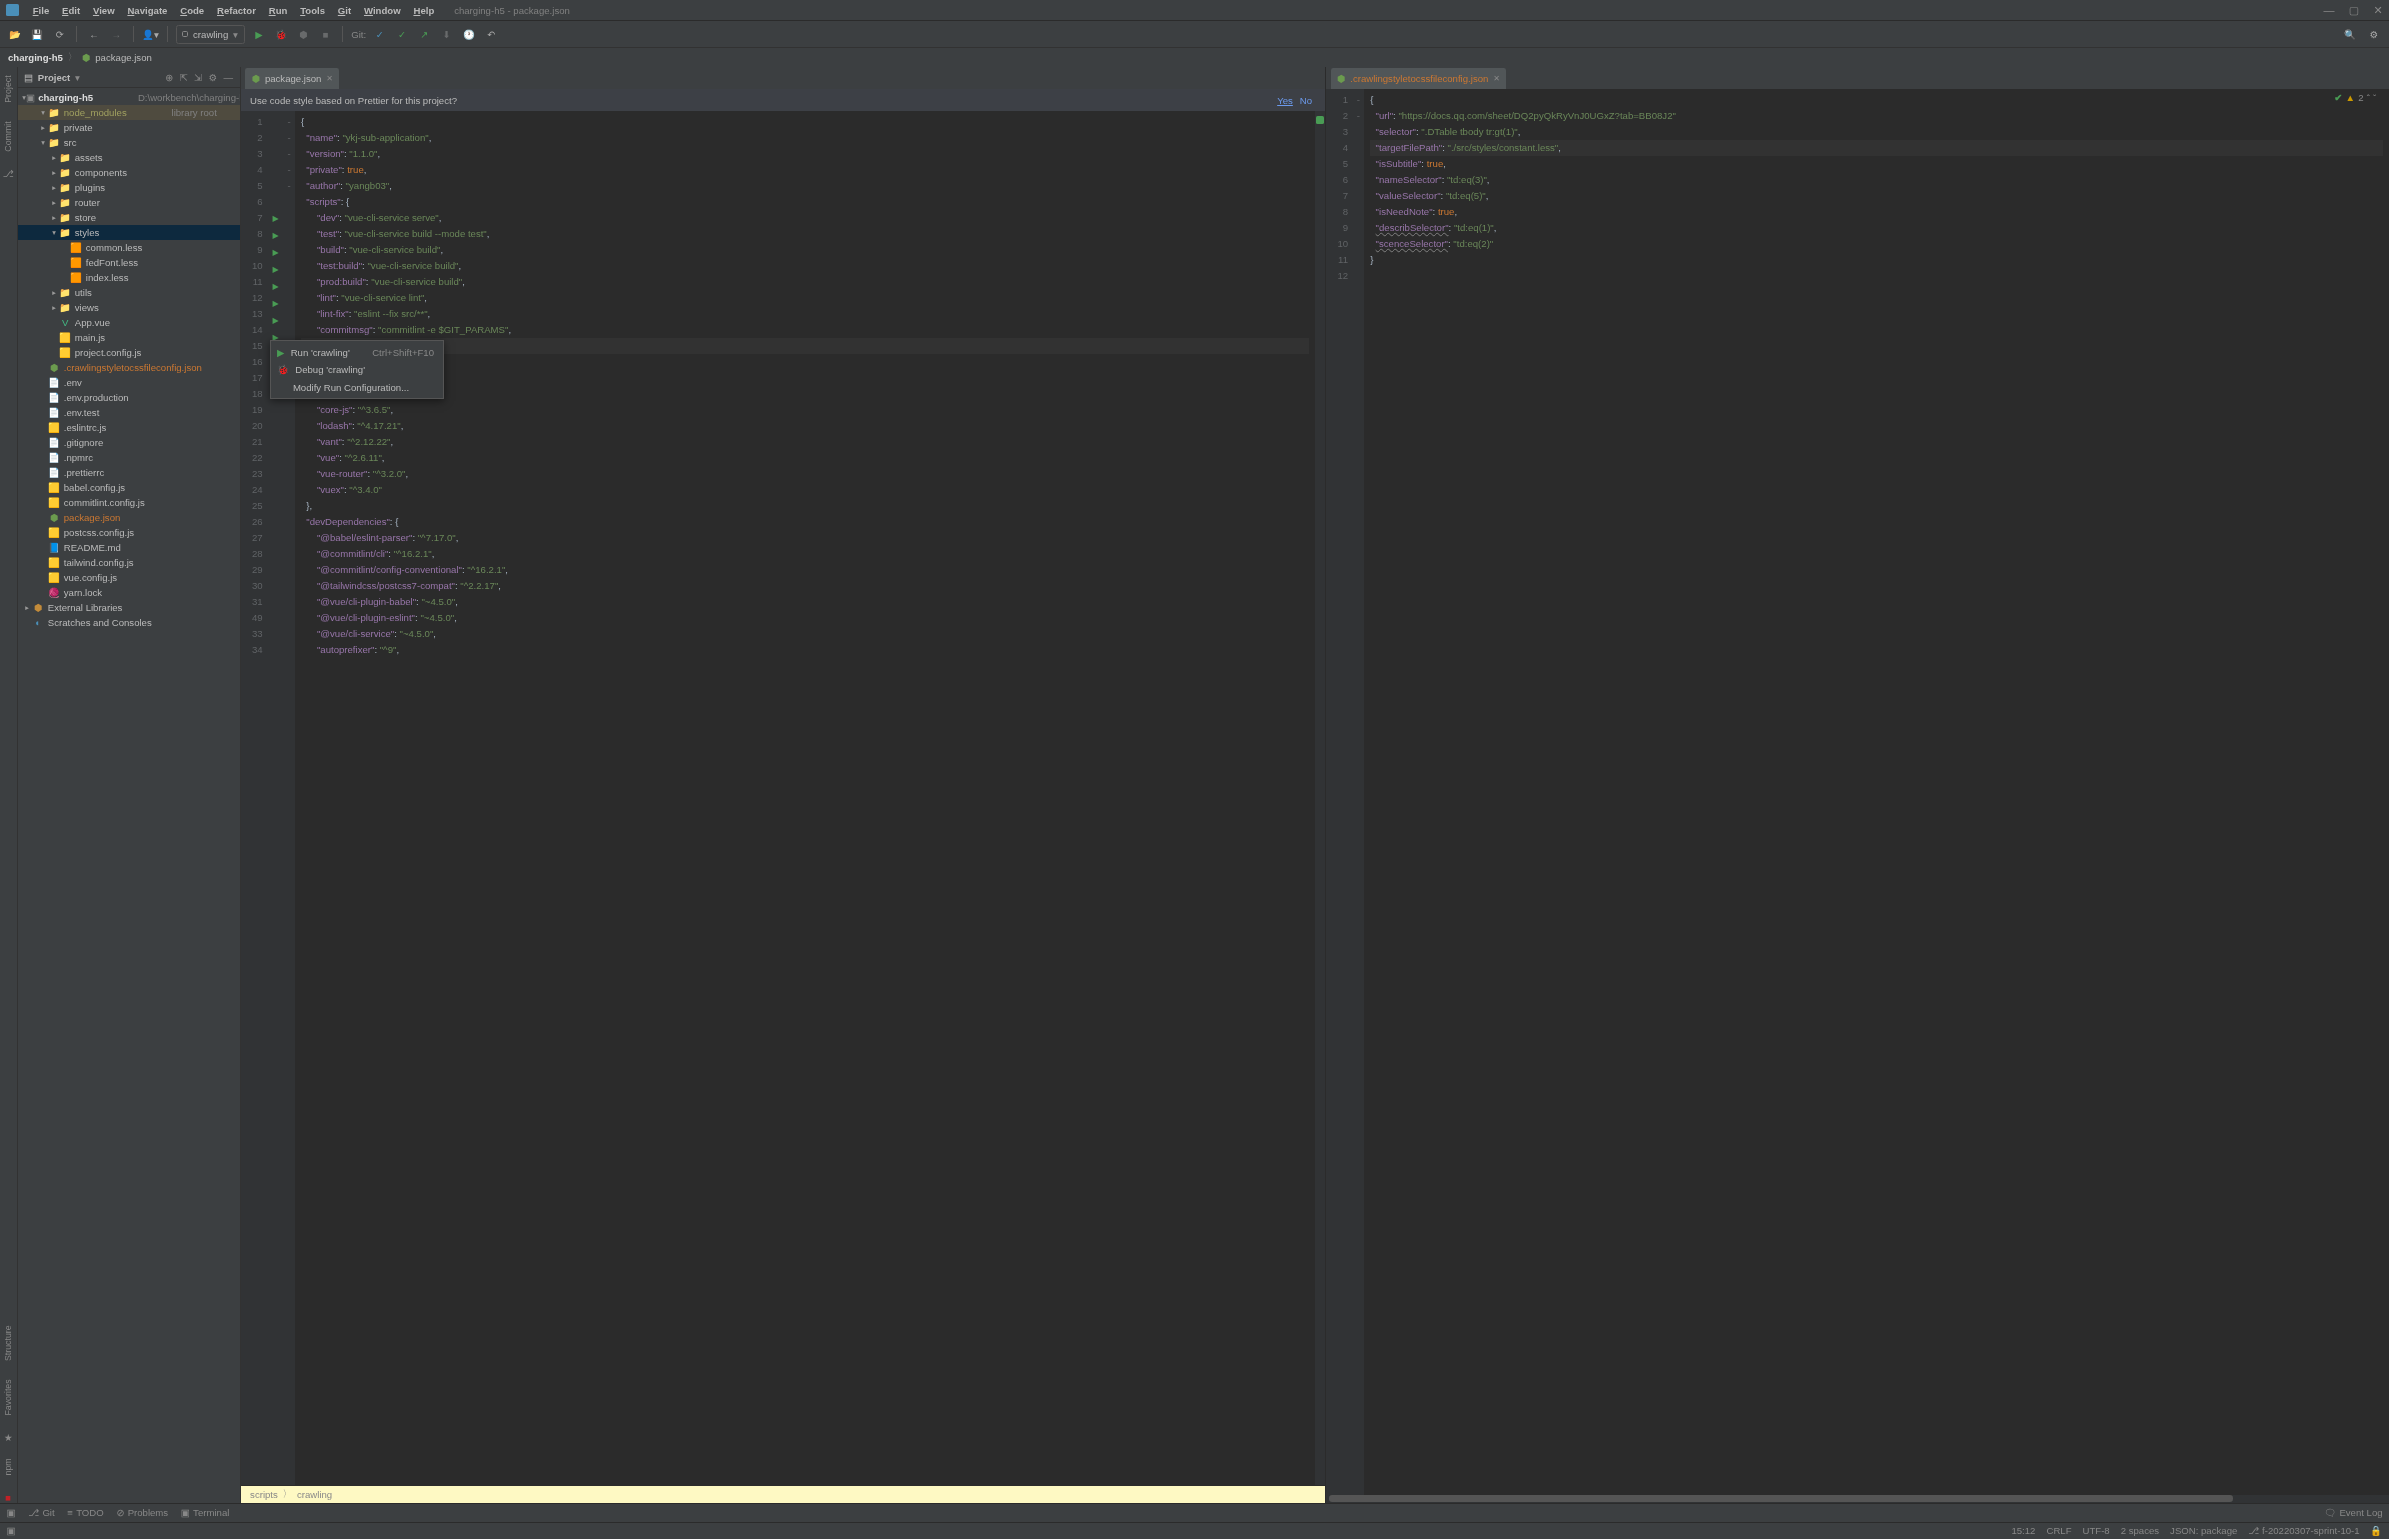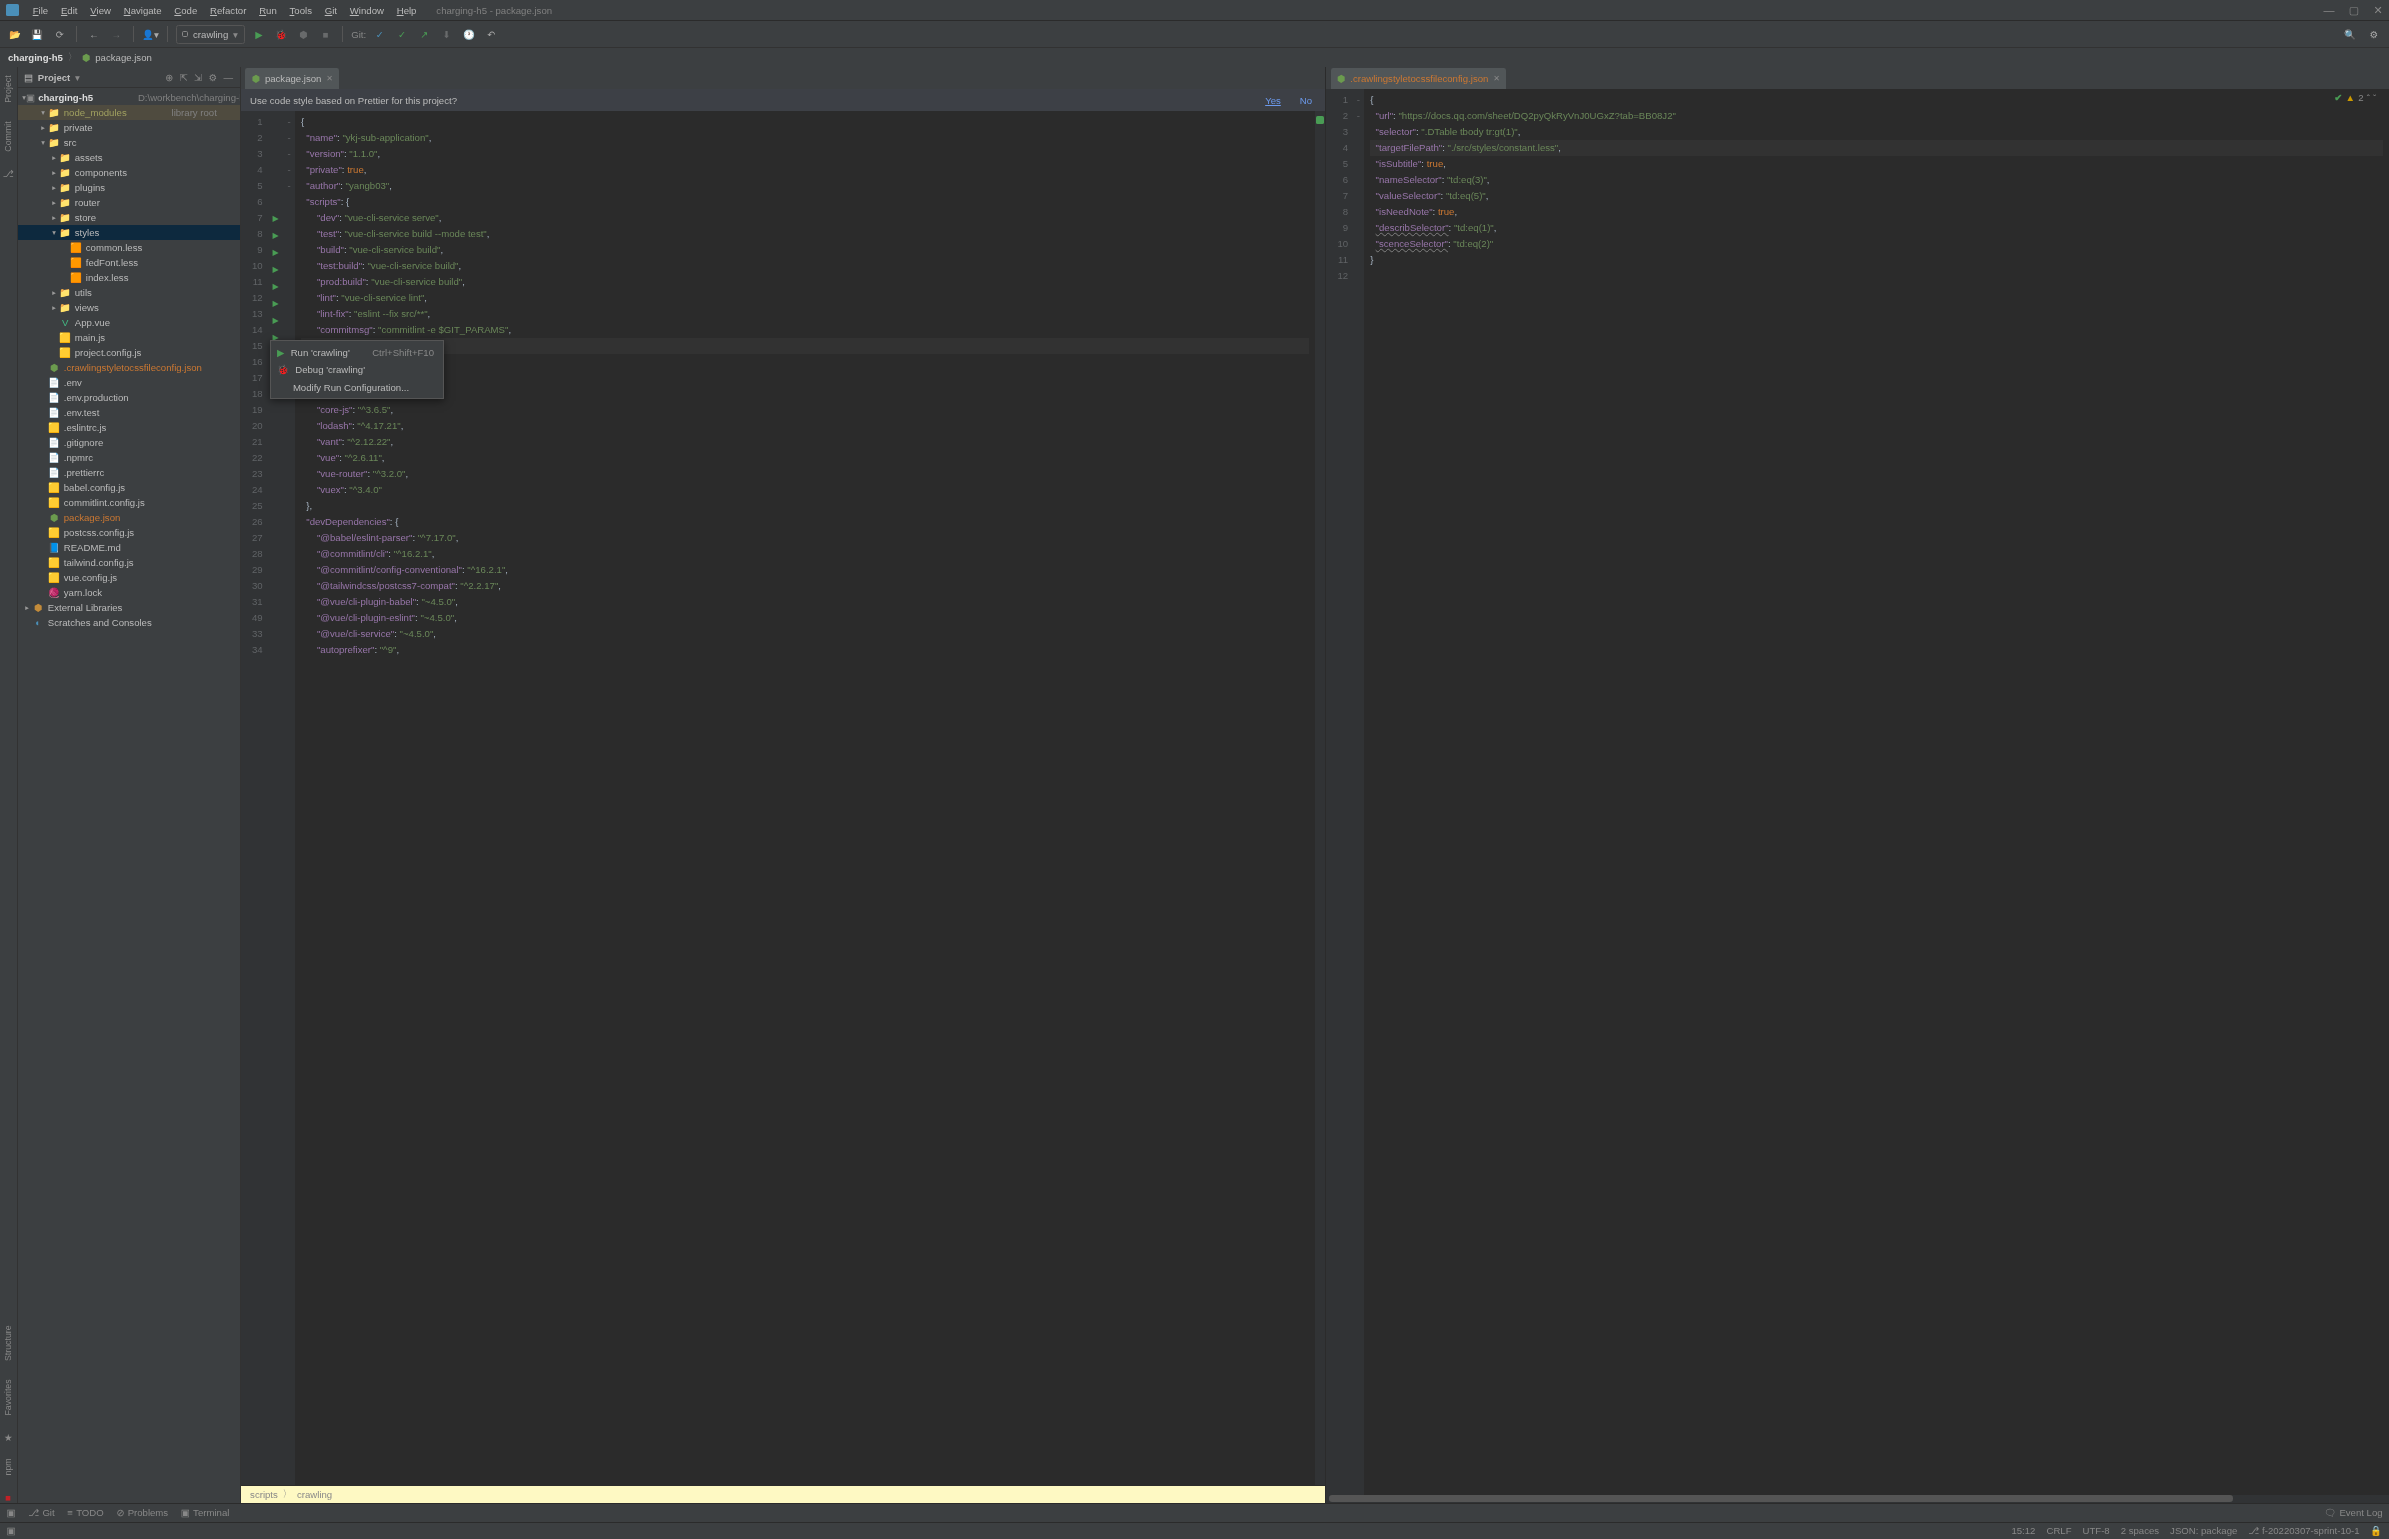--- a/index.html
+++ b/index.html
@@ -1,20 +1,20 @@
 <!DOCTYPE html>
 <html><head>
 <meta charset="utf-8">
 <style>
 * { margin: 0; padding: 0; box-sizing: border-box; font-family: "Segoe UI", Arial, sans-serif; font-size: 9.6px; }
 body { background: #3c3f41; color: #bbbbbb; overflow: hidden; height: 100vh; display: flex; flex-direction: column; }
 .titlebar { height: 21px; background: #3c3f41; display: flex; align-items: center; padding: 0 6.4px; border-bottom: 0.8px solid #2b2b2b; }
 .titlebar .app-icon { width: 12.7px; height: 12.7px; background: #4a8fb8; border-radius: 1.6px; margin-right: 8px; }
 .menu { display: flex; gap: 1.6px; color: #bbbbbb; }
-.menu span { padding: 2.4px 5.6px; cursor: pointer; border-radius: 2.4px; }
+.menu span { padding: 2.4px 5.6px; cursor: pointer; border-radius: 2.4px; font-weight: bold; }
 .menu span u { text-decoration: underline; }
 .win-title { margin-left: 14.3px; color: #808080; }
 .win-controls { margin-left: auto; display: flex; gap: 14.3px; color: #888; }
 .win-controls span { cursor: pointer; font-size: 11px; }
 
 .toolbar { height: 27px; background: #3c3f41; display: flex; align-items: center; padding: 0 6.4px; gap: 4.8px; border-bottom: 0.8px solid #323232; }
 .tool-btn { width: 17.5px; height: 17.5px; display: inline-flex; align-items: center; justify-content: center; color: #aaa; cursor: pointer; border-radius: 2.4px; }
 .tool-sep { width: 0.8px; height: 16px; background: #555; margin: 0 3.2px; }
 .run-config { display: flex; align-items: center; background: #3c3f41; border: 0.8px solid #555; border-radius: 2.4px; height: 19px; padding: 0 6.4px 0 4.8px; gap: 4.8px; cursor: pointer; }
 .run-config .dot { width: 6.4px; height: 6.4px; border: 0.8px solid #888; border-radius: 1.6px; }
@@ -52,21 +52,21 @@
 .editor-col.left { flex: 1.02; }
 .editor-col.right { flex: 1; }
 
 .tabbar { height: 22px; background: #3c3f41; display: flex; align-items: flex-end; padding-left: 4.8px; }
 .tab { height: 21px; display: flex; align-items: center; padding: 0 6.4px; gap: 4.8px; background: #515658; border-top-left-radius: 2.4px; border-top-right-radius: 2.4px; margin-right: 3.2px; cursor: pointer; }
 .tab .close { color: #888; font-size: 8px; }
 .tab-orange { color: #cc7832; }
 
 .notif-bar { height: 22px; background: #3d4046; display: flex; align-items: center; padding: 0 9.6px; color: #bbb; }
 .notif-bar .yes { color: #6c9aed; margin-left: auto; cursor: pointer; text-decoration: underline; }
-.notif-bar .no { color: #6c9aed; margin-left: 19px; margin-right: 3.2px; cursor: pointer; }
+.notif-bar .no { color: #6c9aed; margin-left: 7px; margin-right: 3.2px; cursor: pointer; }
 
 .code-area { flex: 1; display: flex; min-height: 0; background: #2b2b2b; font-family: "JetBrains Mono", Consolas, monospace; font-size: 10.4px; position: relative; }
 .gutter { width: 27px; background: #313335; color: #606366; text-align: right; padding: 3.2px 4.8px 3.2px 0; line-height: 16px; user-select: none; }
 .gutter2 { width: 16px; background: #313335; padding: 3.2px 0; line-height: 16px; text-align: center; }
 .gutter2 .run-tri { color: #499c54; font-size: 8px; cursor: pointer; }
 .fold-col { width: 11px; background: #313335; padding: 3.2px 0; line-height: 16px; text-align: center; color: #606366; font-size: 7.2px; }
 .code { flex: 1; padding: 3.2px 6.4px; line-height: 16px; white-space: pre; overflow: hidden; }
 .err-stripe { width: 9.6px; background: #313335; padding: 3.2px 0; }
 .err-stripe .ok { width: 8px; height: 8px; background: #499c54; margin: 1.6px auto; border-radius: 1.6px; }
 .insp { position: absolute; top: 3.2px; right: 12.7px; display: flex; align-items: center; gap: 3.2px; font-size: 8.8px; color: #888; }

